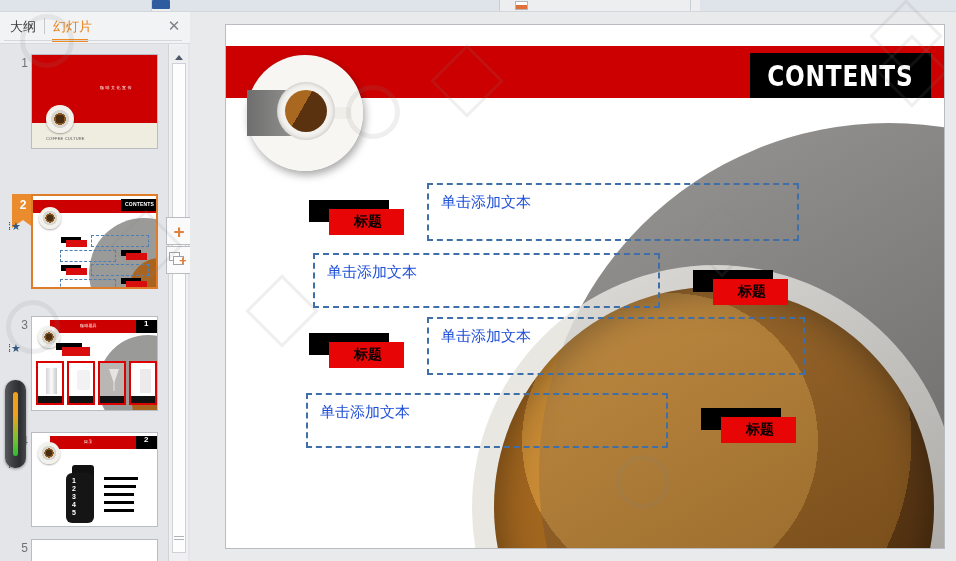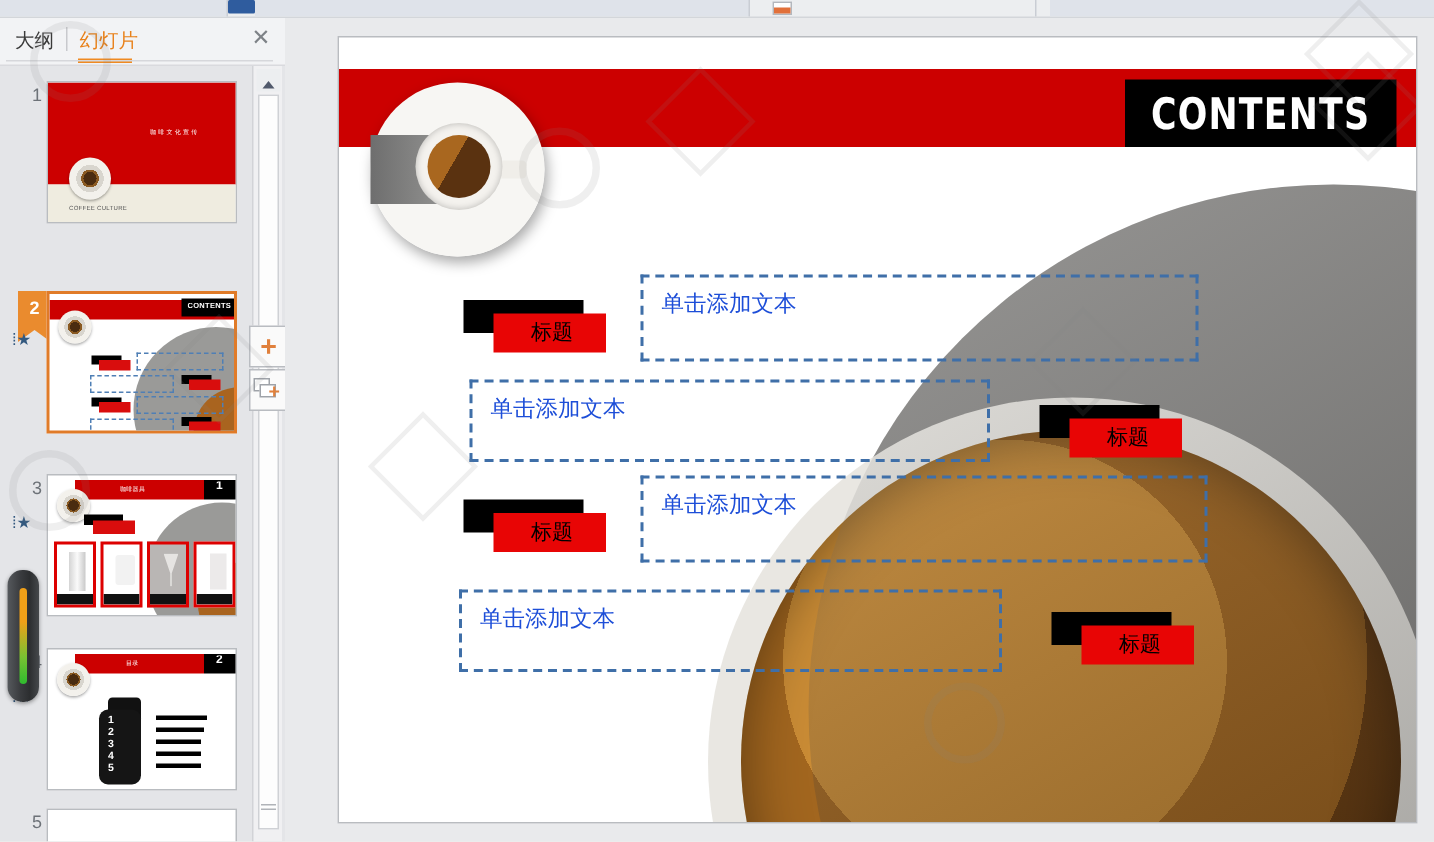--- a/index.html
+++ b/index.html
@@ -269,21 +269,21 @@
     position: absolute; width: 95px; height: 29px;
   }
   .title-chip .shadow {
     position: absolute; left: 0; top: 0; width: 80px; height: 22px; background: #000;
   }
   .title-chip .plate {
     position: absolute; left: 20px; top: 9px; width: 75px; height: 26px; background: #e80505;
   }
   .title-chip .txt {
     position: absolute; left: 20px; top: 9px; width: 78px; height: 26px;
-    color: #000; font-size: 14px; font-weight: normal;
+    color: #000; font-size: 14px; font-weight: bold;
     display: flex; align-items: center; justify-content: center;
     font-family: "DejaVu Sans", sans-serif;
   }
   .text-ph {
     position: absolute; border: 2px dashed #3f6fa8; background: transparent;
   }
   .text-ph span {
     position: absolute; left: 12px; top: 8px;
     font-size: 15px; color: #1d4ed8;
     font-family: "DejaVu Sans", "Liberation Sans", sans-serif;

